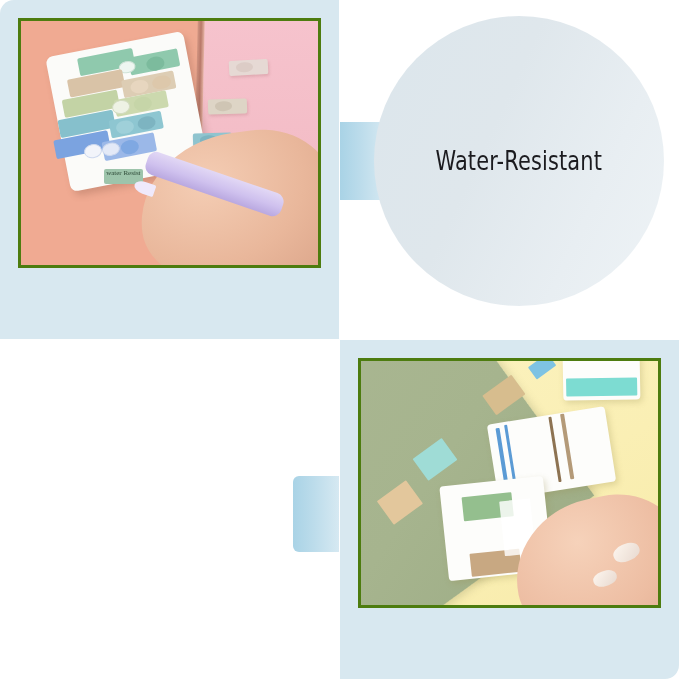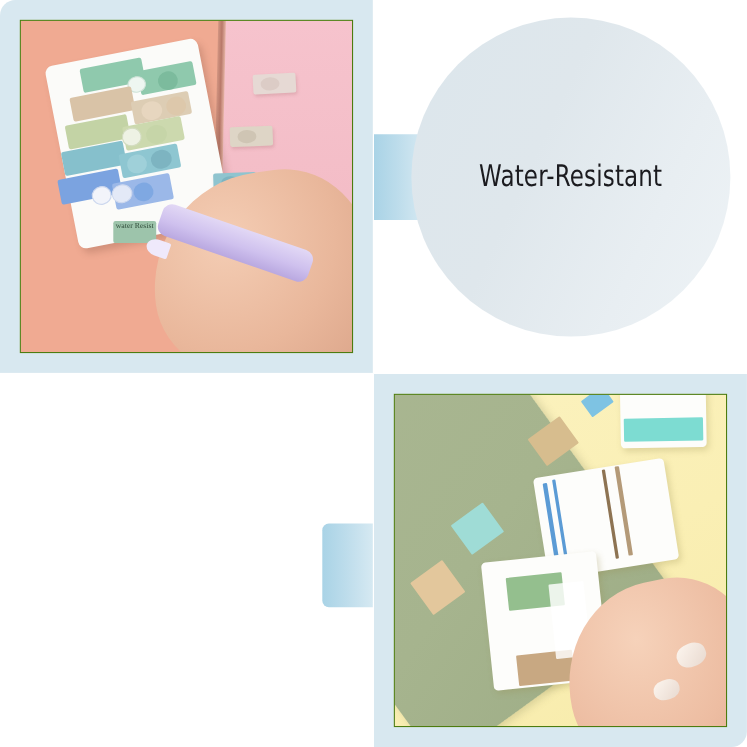--- a/index.html
+++ b/index.html
@@ -20,22 +20,22 @@
   .q-tl { left: 0;   top: 0; }
   .q-tr { left: 340px; top: 0; padding-left: 40px; }
   .q-bl { left: 0;   top: 340px; }
   .q-br { left: 340px; top: 340px; }
 
   
   .photo-panel { background: #d8e8f0; }
   .photo-frame {
     position: absolute;
     left: 18px; top: 18px;
-    width: 303px; height: 303px;
-    border: 1px solid #4d7c0f;
+    width: 303px; height: 250px;
+    border: 3px solid #4d7c0f;
     overflow: hidden;
     background: #fff;
   }
   .q-br .photo-frame { left: 18px; top: 18px; }
 
   
   .q-tl .photo-panel { border-top-left-radius: 14px; }
   .q-br .photo-panel { border-bottom-right-radius: 14px; }
 
   .photo { position: absolute; inset: 0; overflow: hidden; }

